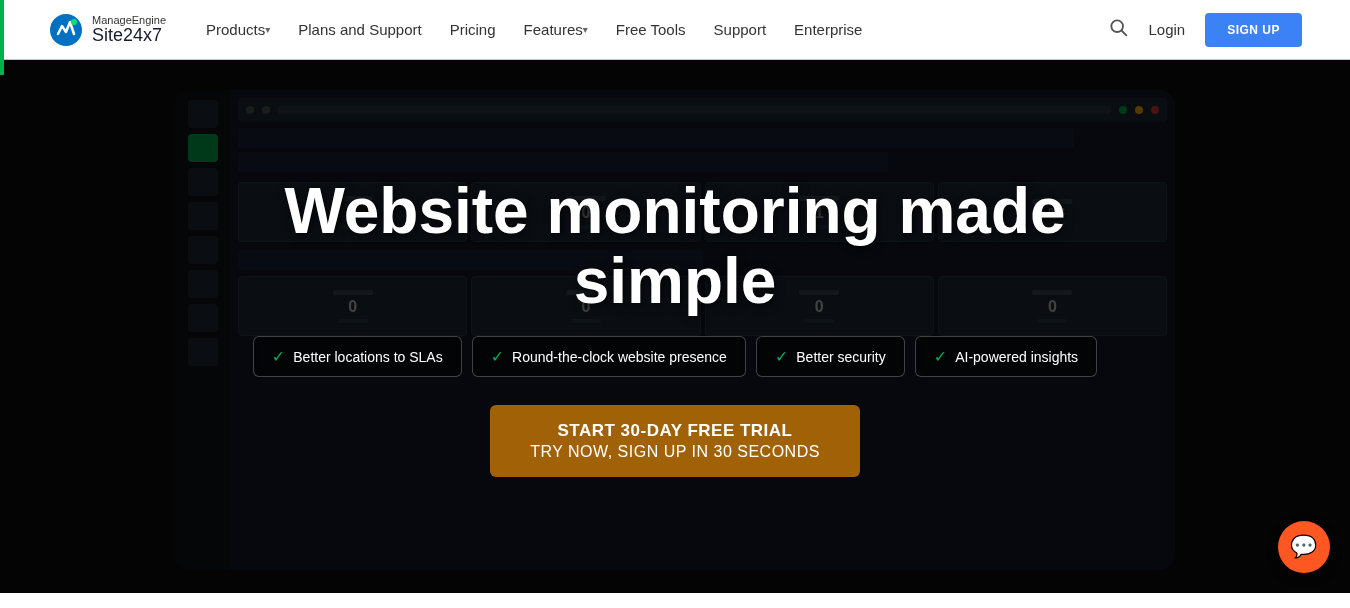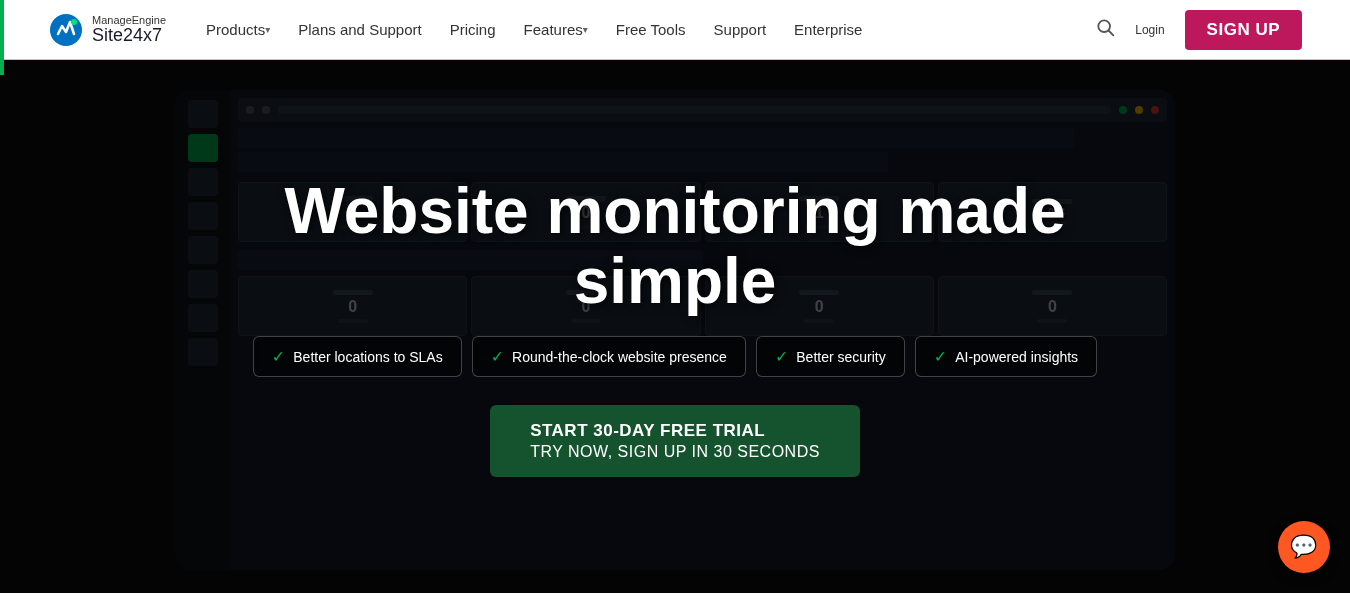--- a/index.html
+++ b/index.html
@@ -67,34 +67,34 @@
       gap: 20px;
     }
     .search-icon-btn {
       font-size: 18px;
       color: #555;
       cursor: pointer;
       background: none;
       border: none;
     }
     .login-btn {
-      font-size: 12px;
+      font-size: 15px;
       color: #333;
       cursor: pointer;
       background: none;
       border: none;
       font-weight: 500;
     }
     .signup-btn {
-      background: #be185d;
+      background: #3b82f6;
       color: #fff;
       border: none;
       padding: 10px 22px;
       border-radius: 4px;
-      font-size: 17px;
+      font-size: 12px;
       font-weight: 700;
       cursor: pointer;
       letter-spacing: 0.5px;
     }
 
     
     .hero {
       position: relative;
       width: 1350px;
       height: 533px;
@@ -248,27 +248,27 @@
       align-items: center;
       gap: 8px;
       backdrop-filter: blur(4px);
     }
     .badge-check {
       color: #00b050;
       font-size: 16px;
     }
 
     .trial-btn {
-      background: #14532d;
+      background: #a16207;
       color: #fff;
       border: none;
       padding: 16px 40px;
       border-radius: 6px;
       cursor: pointer;
-      text-align: left;
+      text-align: center;
       min-width: 280px;
     }
     .trial-btn-main {
       font-size: 17px;
       font-weight: 800;
       display: block;
       letter-spacing: 0.5px;
     }
     .trial-btn-sub {
       font-size: 16px;

